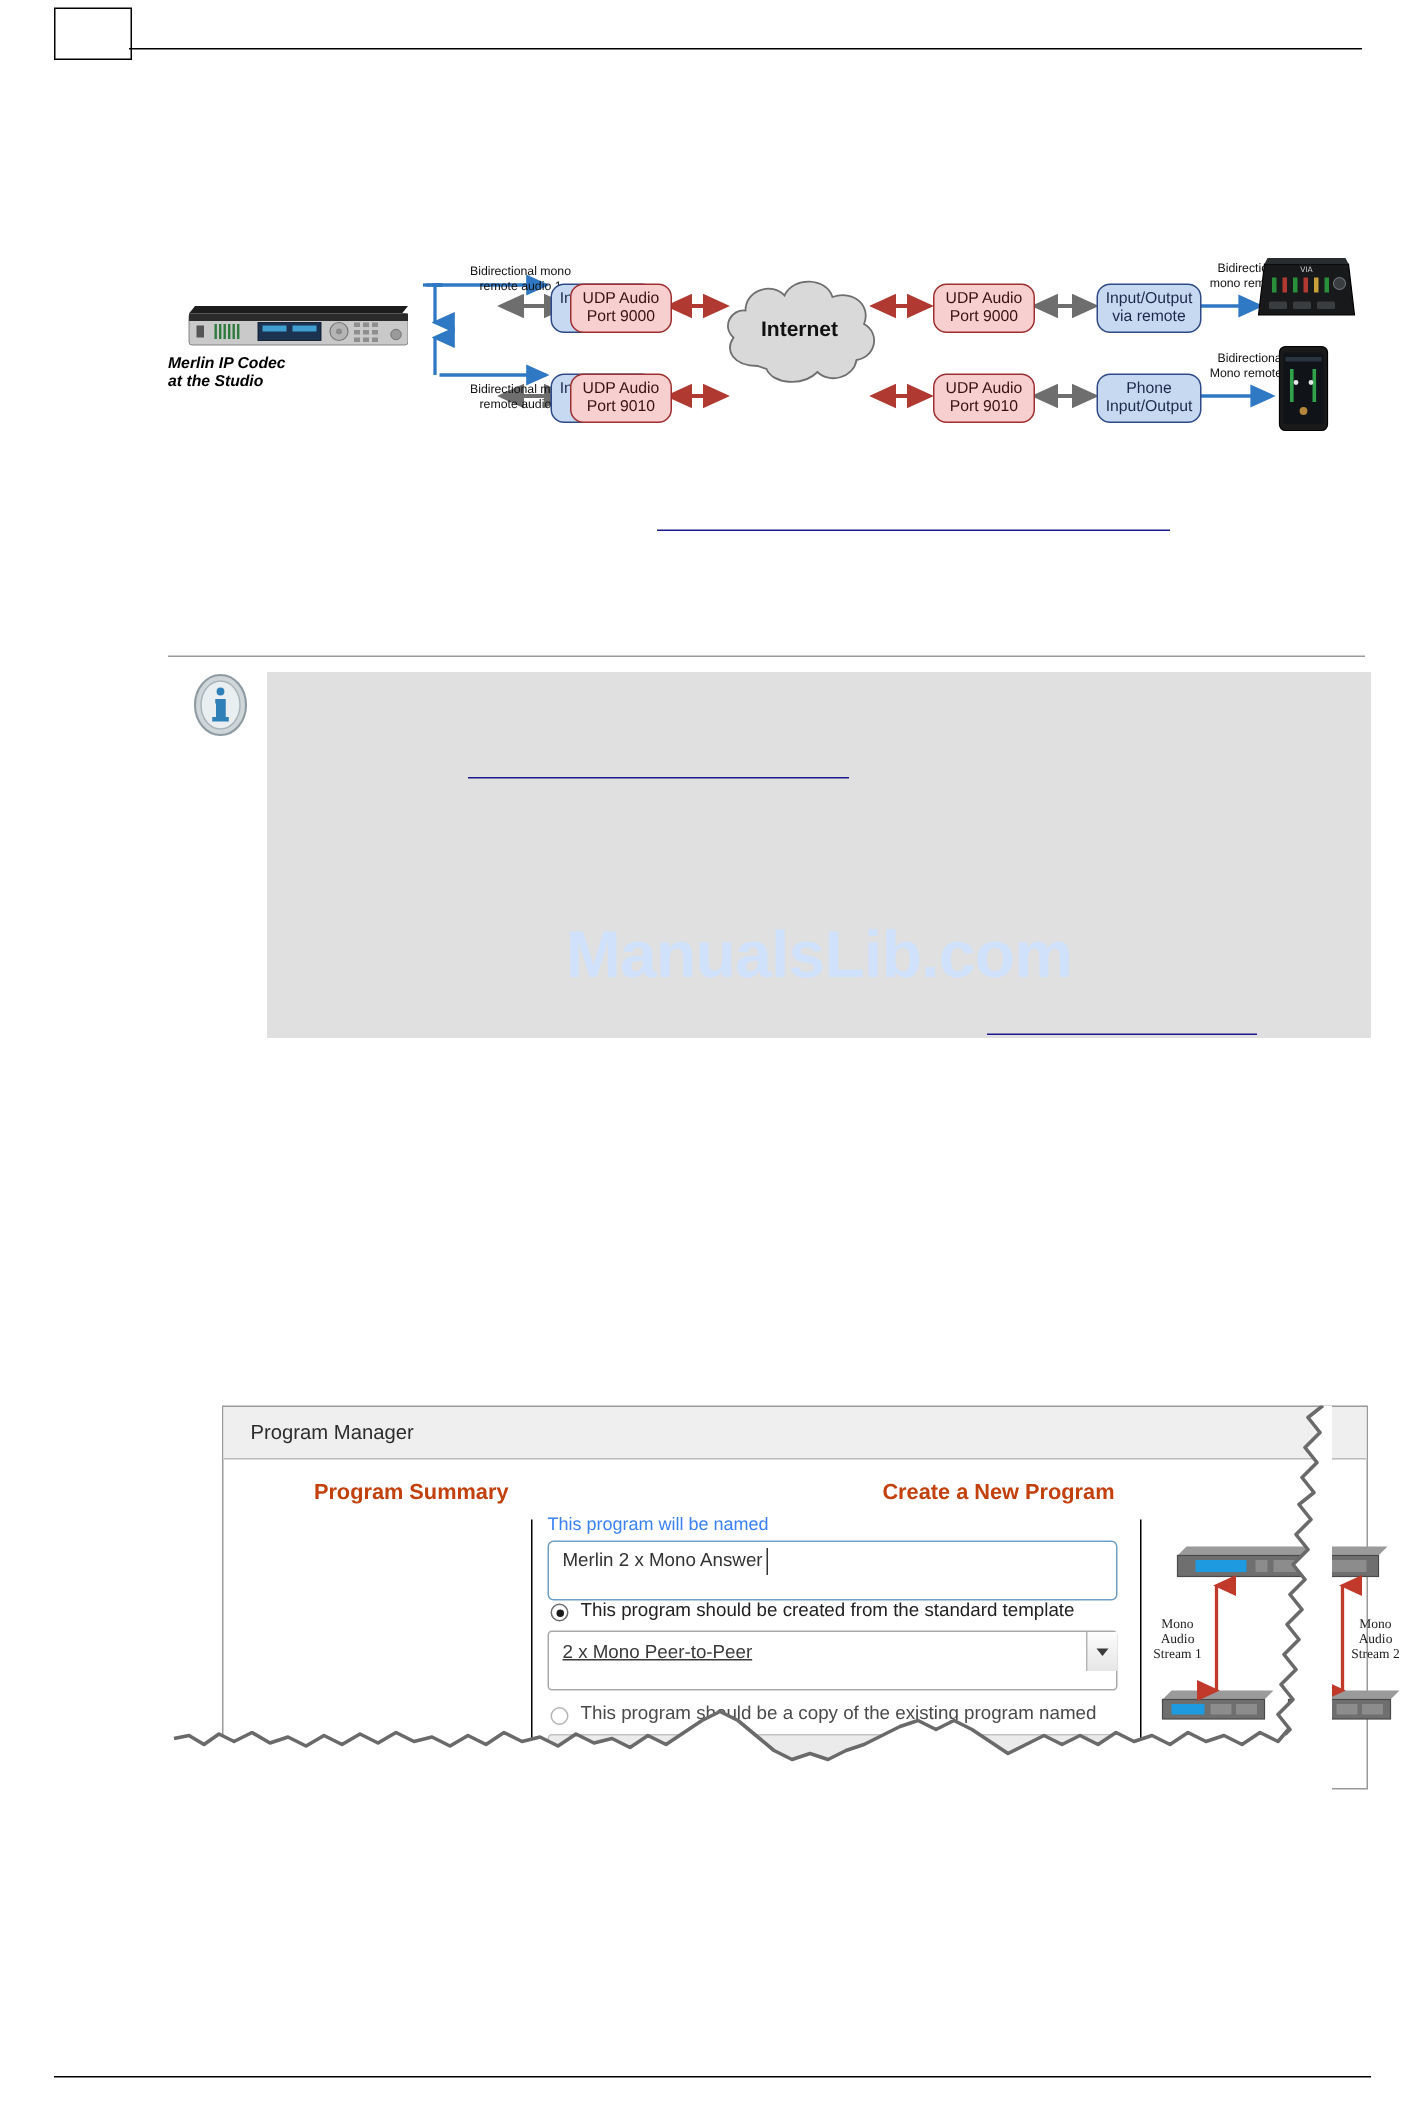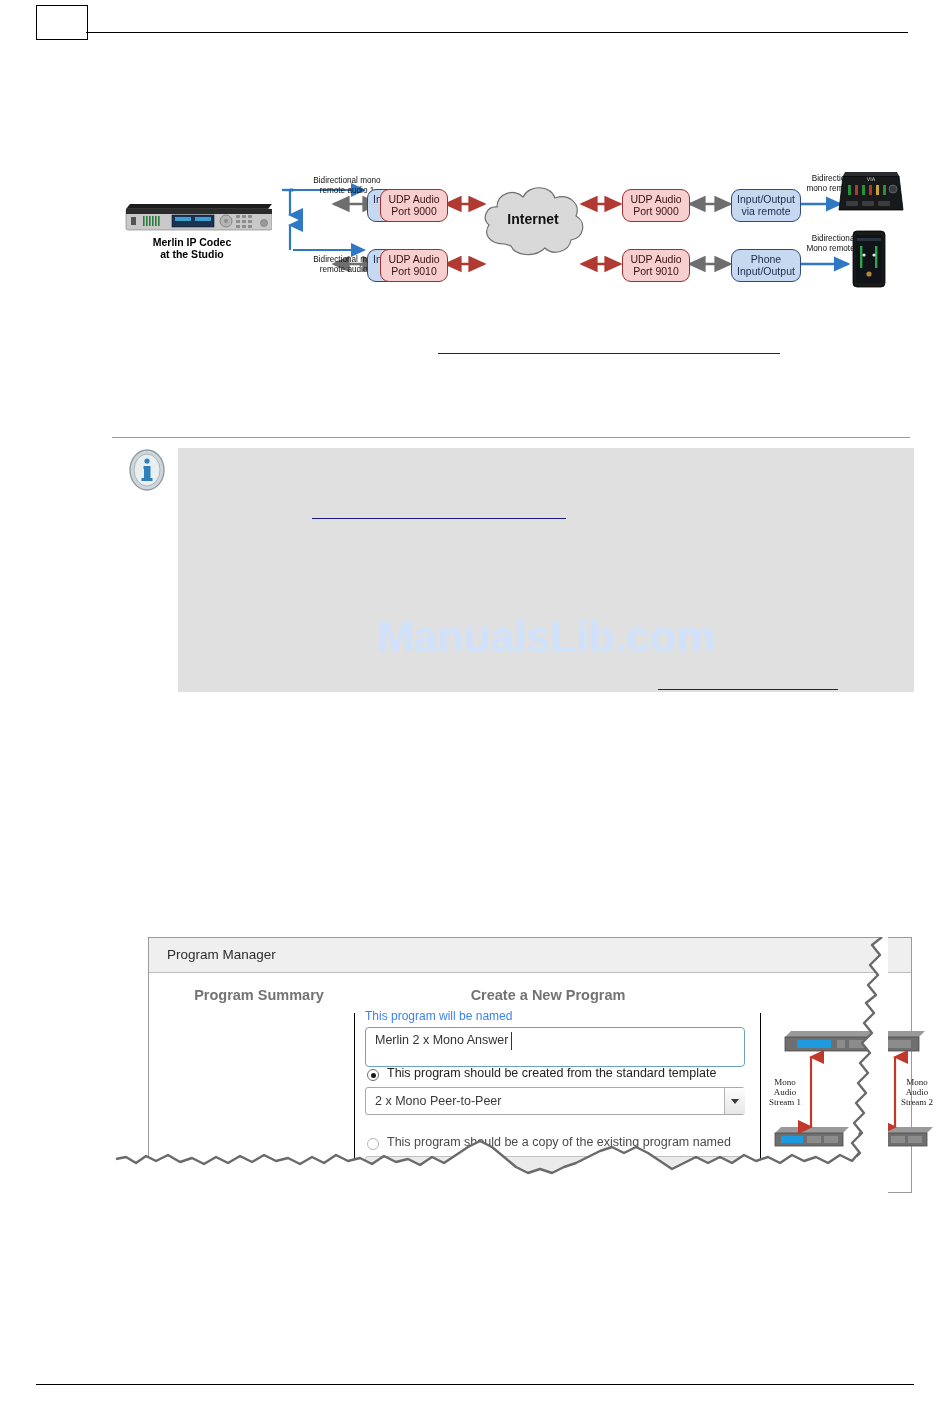--- a/index.html
+++ b/index.html
@@ -24,22 +24,22 @@
     font-size:10.5px;align-items:center;}
   .dg-label{position:absolute;font-size:8.2px;color:#111;text-align:center;
     line-height:1.18;}
   .dg-cloud{position:absolute;left:363px;top:18px;width:116px;height:86px;}
   .cloud-body{position:absolute;inset:0;}
   .cloud-text{position:absolute;left:0;top:33px;width:116px;text-align:center;
     font-size:14px;font-weight:bold;color:#111;}
   .arrow-svg{position:absolute;left:0;top:0;width:800px;height:150px;
     pointer-events:none;}
   .device-merlin{position:absolute;left:10px;top:43px;width:150px;height:30px;}
-  .merlin-text{position:absolute;left:0px;top:76px;width:160px;text-align:center;
-    font-size:10.5px;font-weight:bold;color:#000;line-height:1.15;}
+  .merlin-text{position:absolute;left:0px;top:76px;width:160px;text-align:left;
+    font-size:10.5px;font-weight:bold;color:#000;line-height:1.15;font-style:italic;}
   .device-via{position:absolute;left:725px;top:6px;width:68px;height:52px;}
   .device-phone{position:absolute;left:740px;top:70px;width:34px;height:58px;}
   
   .blue-link{position:absolute;border-bottom:1.3px solid #1a1a8c;height:1px;}
   
   .note-rule-top{position:absolute;left:112px;top:437px;width:798px;height:0;
     border-top:1.4px solid #9b9b9b;}
   .note-icon{position:absolute;left:128px;top:448px;width:38px;height:44px;}
   .note-panel{position:absolute;left:178px;top:448px;width:736px;height:244px;
     background:#e0e0e0;}
@@ -51,22 +51,22 @@
   .pm-frame{position:absolute;left:6px;top:0;width:762px;height:254px;
     background:#ffffff;border:1px solid #9a9a9a;margin-left:32px;}
   .pm-title{position:absolute;left:0;top:0;width:762px;height:34px;
     background:#efefef;border-bottom:1px solid #bdbdbd;}
   .pm-title span{position:absolute;left:18px;top:9px;font-size:13.5px;color:#2d2d2d;}
   .pm-body{position:absolute;left:0;top:35px;width:762px;height:218px;}
   .pm-divider{position:absolute;left:205px;top:40px;width:0;height:178px;
     border-left:1.4px solid #000;}
   .pm-divider2{position:absolute;left:611px;top:40px;width:0;height:178px;
     border-left:1.4px solid #000;}
-  .pm-col-head{position:absolute;font-size:14.5px;font-weight:bold;color:#737373;
-    text-align:center;}
+  .pm-col-head{position:absolute;font-size:14.5px;font-weight:bold;color:#c2410c;
+    text-align:right;}
   .pm-sub{position:absolute;font-size:12px;color:#3b82f6;}
   .pm-input{position:absolute;box-sizing:border-box;background:#fff;
     border:1.2px solid #6e9fc4;border-radius:4px;font-size:12.5px;color:#333;
     padding:5px 9px;}
   .pm-caret{position:absolute;width:1px;background:#333;}
   .pm-radio{position:absolute;width:12px;height:12px;border-radius:50%;
     border:1.3px solid #6b6b6b;background:#fff;box-sizing:border-box;}
   .pm-radio.checked::after{content:"";position:absolute;left:2.5px;top:2.5px;
     width:5px;height:5px;border-radius:50%;background:#1a1a1a;}
   .pm-radio.dim{border-color:#b5b5b5;}
@@ -323,21 +323,21 @@
       <div class="pm-col-head" style="left:204px;top:14px;width:390px;">Create a New Program</div>
 
       <div class="pm-sub" style="left:216px;top:36px;">This program will be named</div>
 
       <div class="pm-input" style="left:216px;top:54px;width:380px;height:40px;">Merlin 2 x Mono Answer</div>
       <div class="pm-caret" style="left:362px;top:59px;height:18px;"></div>
 
       <div class="pm-radio checked" style="left:218px;top:96px;"></div>
       <div class="pm-radio-label" style="left:238px;top:93px;">This program should be created from the standard template</div>
 
-      <div class="pm-select" style="left:216px;top:114px;width:380px;height:28px;">2 x Mono Peer-to-Peer</div>
+      <div class="pm-select" style="left:216px;top:114px;width:380px;height:40px;text-decoration:underline;">2 x Mono Peer-to-Peer</div>
       <div class="pm-sel-btn" style="left:575px;top:115px;height:26px;">
         <div class="caret-dn"></div>
       </div>
 
       <div class="pm-radio dim" style="left:218px;top:165px;"></div>
       <div class="pm-radio-label dim" style="left:238px;top:162px;">This program should be a copy of the existing program named</div>
 
       <div class="pm-select disabled" style="left:216px;top:183px;width:380px;height:28px;">My Program</div>
       <div class="pm-sel-btn disabled" style="left:575px;top:184px;height:26px;">
         <div class="caret-dn dim"></div>

